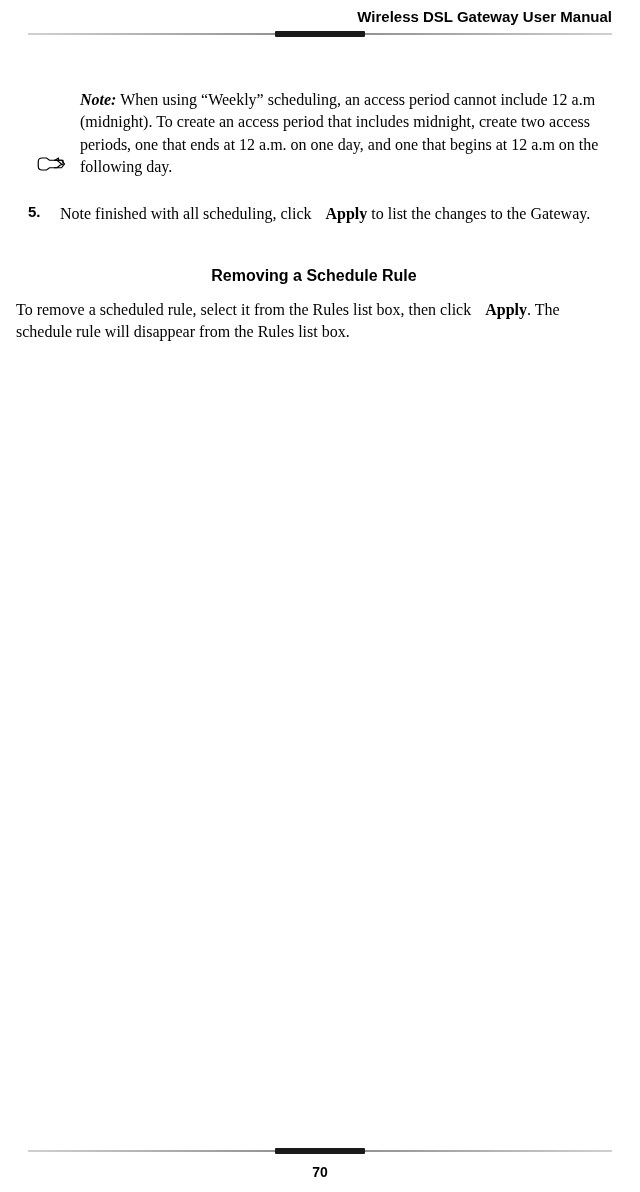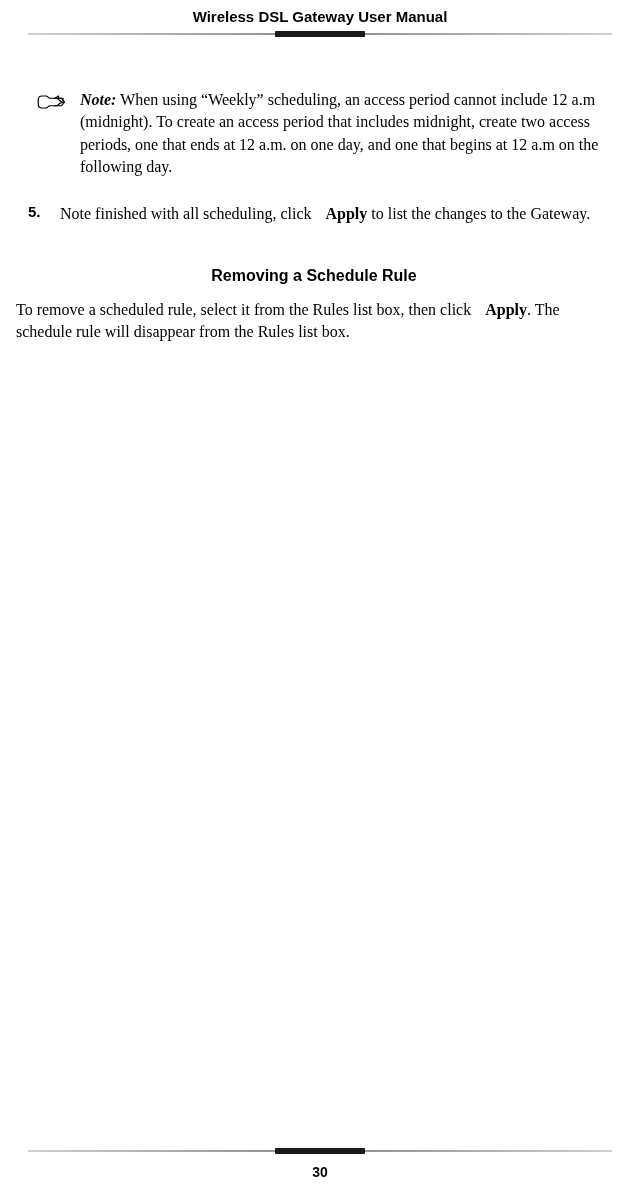--- a/index.html
+++ b/index.html
@@ -16,21 +16,21 @@
       position: relative;
     }
     .page {
       width: 100%;
       height: 100%;
       padding: 0 28px;
       display: flex;
       flex-direction: column;
     }
     .header {
-      text-align: center;
+      text-align: right;
       font-family: Arial, Helvetica, sans-serif;
       font-weight: bold;
       font-size: 15px;
       padding-top: 8px;
       padding-bottom: 6px;
     }
     .header-rule {
       position: relative;
       height: 10px;
       margin-bottom: 48px;
@@ -49,21 +49,21 @@
       left: 50%;
       transform: translateX(-50%);
       top: 0;
       width: 90px;
       height: 6px;
       background: #1a1a1a;
       border-radius: 1px;
     }
     .note-block {
       display: flex;
-      align-items: flex-start;
+      align-items: flex-end;
       margin-bottom: 24px;
       padding-left: 8px;
     }
     .note-icon {
       flex: 0 0 44px;
       padding-top: 2px;
     }
     .note-icon svg {
       width: 30px;
       height: 22px;
@@ -183,15 +183,15 @@
   <div class="body-text">
     <span>To remove a scheduled rule, select it from the Rules list box, then click </span><span class="bold">Apply</span><span>. The schedule rule will disappear from the Rules list box.</span>
   </div>
 
   <div class="flex-spacer"></div>
 
   <div class="footer">
     <div class="footer-rule">
       <div class="darkbar"></div>
     </div>
-    <div class="page-number">30</div>
+    <div class="page-number">70</div>
   </div>
 </div>
 
 </body></html>

